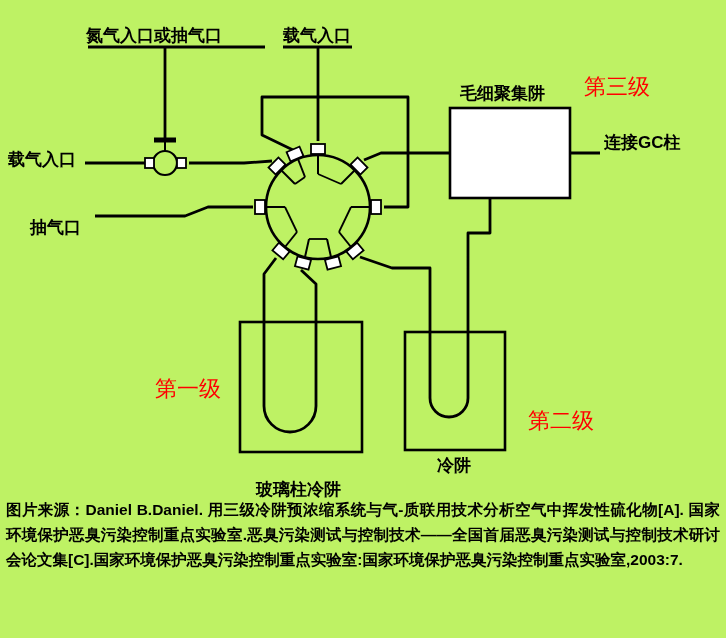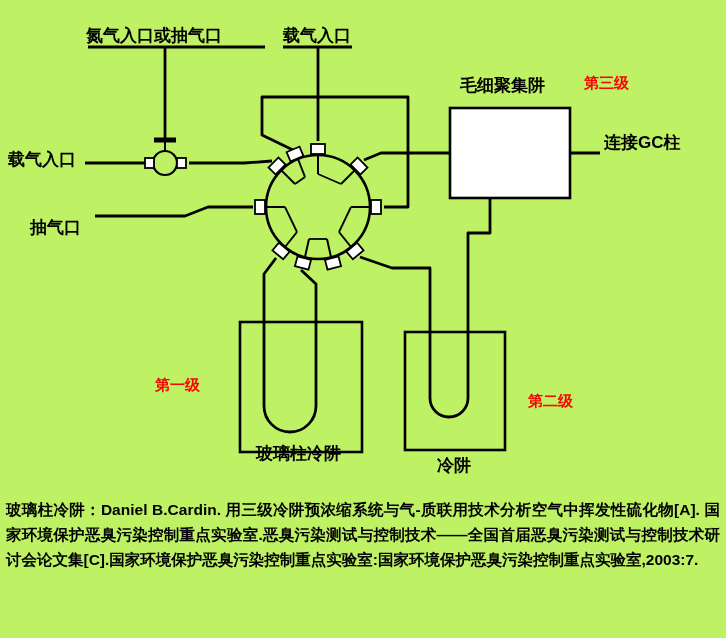--- a/index.html
+++ b/index.html
@@ -1,20 +1,20 @@
 <!DOCTYPE html>
 <html><head>
 <meta charset="utf-8">
 <style>
   html,body{margin:0;padding:0;background:#fff;}
   .canvas{position:relative;width:726px;height:638px;background:#bef264;overflow:hidden;
           font-family:"Liberation Sans","DejaVu Sans",sans-serif;}
   svg{position:absolute;left:0;top:0;}
   .lbl{position:absolute;font-weight:bold;font-size:17px;line-height:1.2;color:#000;white-space:nowrap;}
-  .stage{font-size:15px;font-weight:bold;}
+  .stage{font-size:22px;font-weight:normal;}
   .caption{position:absolute;left:6px;top:497px;width:714px;font-weight:bold;
            font-size:15.5px;line-height:1.62;color:#000;text-align:justify;}
   .tube{fill:none;stroke:#000;stroke-width:2.8;stroke-linejoin:round;stroke-linecap:butt;}
   .box{fill:none;stroke:#000;stroke-width:2.6;}
   .boxw{fill:#fff;stroke:#000;stroke-width:2.6;}
   .valve-outer{fill:none;stroke:#000;stroke-width:2.6;}
   .stub{stroke:#000;stroke-width:2;}
   .chord{stroke:#000;stroke-width:1.8;fill:none;}
   .port{fill:#fff;stroke:#000;stroke-width:1.8;}
 </style>
@@ -93,23 +93,23 @@
         <rect class="port" x="-7" y="-5" width="14" height="10" transform="translate(376,207) rotate(90)"></rect>
         <rect class="port" x="-7" y="-5" width="14" height="10" transform="translate(359,166) rotate(45)"></rect>
       </g>
     </g>
   </svg>
 
   <div class="lbl" style="left:86px;top:26px;">氮气入口或抽气口</div>
   <div class="lbl" style="left:283px;top:26px;">载气入口</div>
   <div class="lbl" style="left:8px;top:150px;">载气入口</div>
   <div class="lbl" style="left:30px;top:218px;">抽气口</div>
-  <div class="lbl" style="left:460px;top:76px;text-align:center;">毛细聚集阱</div>
+  <div class="lbl" style="left:460px;top:84px;text-align:center;">毛细聚集阱</div>
   <div class="lbl stage" style="left: 584px; top: 74px; color: rgb(255, 0, 0);">第三级</div>
   <div class="lbl" style="left:604px;top:133px;">连接GC柱</div>
   <div class="lbl stage" style="left: 155px; top: 376px; color: rgb(255, 0, 0);">第一级</div>
-  <div class="lbl stage" style="left: 528px; top: 392px; color: rgb(255, 0, 0);">第二级</div>
-  <div class="lbl" style="left:256px;top:445px;font-family:Liberation Mono, monospace;">玻璃柱冷阱</div>
+  <div class="lbl stage" style="left: 528px; top: 408px; color: rgb(255, 0, 0);">第二级</div>
+  <div class="lbl" style="left:256px;top:480px;">玻璃柱冷阱</div>
   <div class="lbl" style="left:437px;top:456px;">冷阱</div>
 
-  <div class="caption">玻璃柱冷阱：Daniel B.Cardin. 用三级冷阱预浓缩系统与气-质联用技术分析空气中挥发性硫化物[A]. 国家环境保护恶臭污染控制重点实验室.恶臭污染测试与控制技术——全国首届恶臭污染测试与控制技术研讨会论文集[C].国家环境保护恶臭污染控制重点实验室:国家环境保护恶臭污染控制重点实验室,2003:7.</div>
+  <div class="caption">图片来源：Daniel B.Daniel. 用三级冷阱预浓缩系统与气-质联用技术分析空气中挥发性硫化物[A]. 国家环境保护恶臭污染控制重点实验室.恶臭污染测试与控制技术——全国首届恶臭污染测试与控制技术研讨会论文集[C].国家环境保护恶臭污染控制重点实验室:国家环境保护恶臭污染控制重点实验室,2003:7.</div>
 
 </div>
 
 </body></html>

